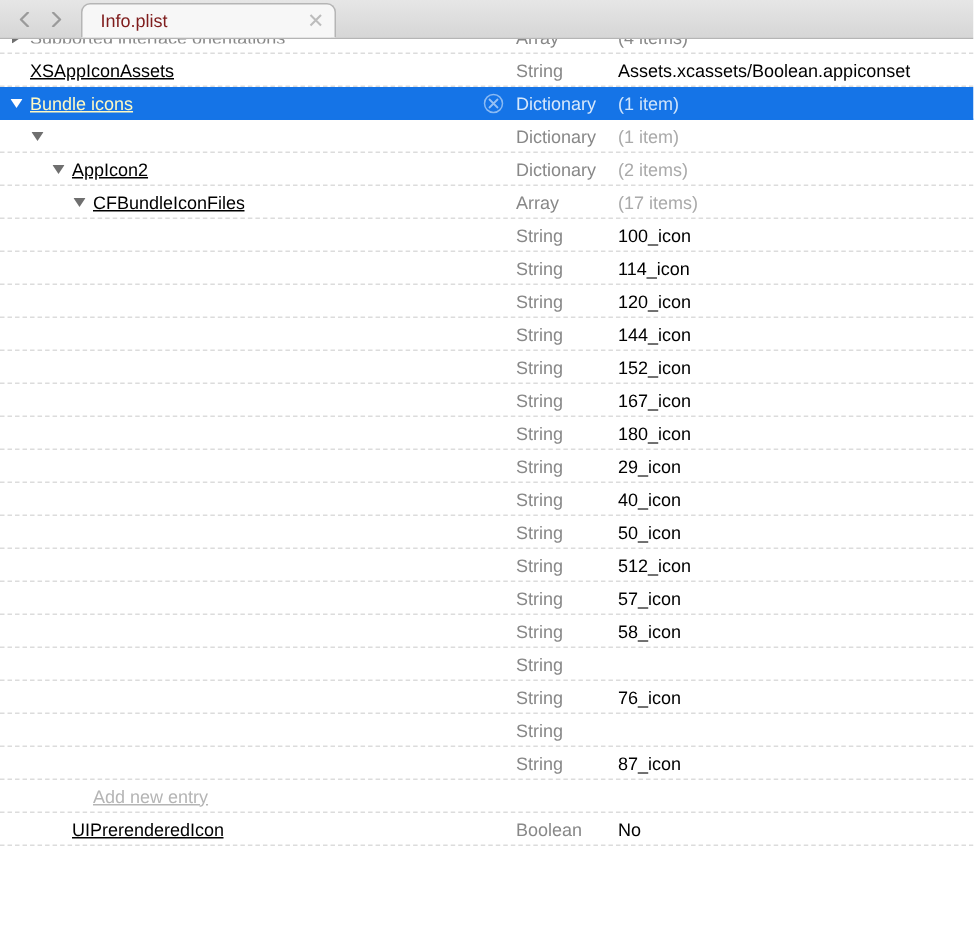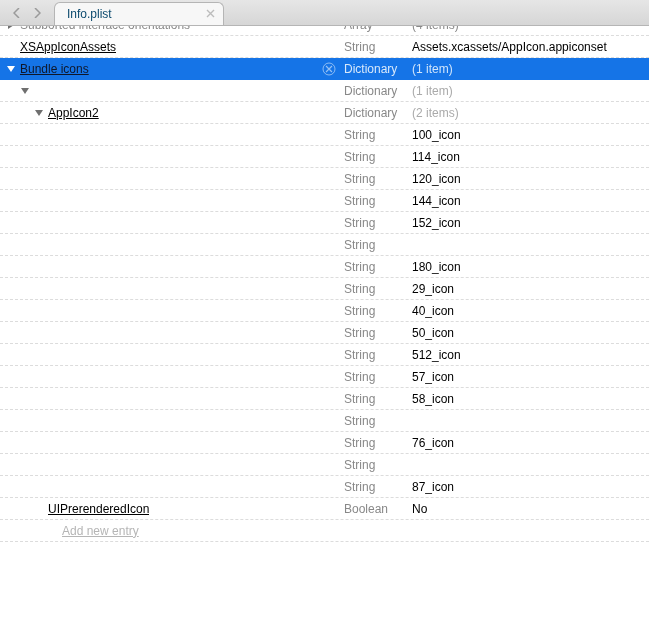--- a/index.html
+++ b/index.html
@@ -33,21 +33,21 @@
   .tab {
     height: 23px;
     background: #f7f7f7;
     border: 1px solid #b5b5b5;
     border-bottom: none;
     border-radius: 6px 6px 0 0;
     display: flex;
     align-items: center;
     padding: 0 22px 0 12px;
     font-size: 12px;
-    color: #0c4a6e;
+    color: #7f1d1d;
     margin-left: 4px;
     position: relative;
     min-width: 170px;
   }
   .tab-close {
     position: absolute;
     right: 6px;
     top: 3px;
     width: 14px; height: 14px;
     color: #b9b9b9;
@@ -97,21 +97,21 @@
     overflow: hidden;
   }
   .val.muted { color: #aaa; }
   .row.selected {
     background: #1574e7;
     color: #fff;
     border-bottom: 1px solid #1574e7;
   }
   .row.selected .type { color: #d7e8fb; }
   .row.selected .val.muted { color: #cfe4fb; }
-  .row.selected .key { color: #0f172a; }
+  .row.selected .key { color: #fef9c3; }
   .disclosure {
     width: 10px; height: 10px;
     display: inline-flex;
     align-items: center; justify-content: center;
     margin-right: 4px;
     flex-shrink: 0;
   }
   .indent { display:inline-block; flex-shrink:0; }
   .delete-badge {
     width: 14px; height: 14px;
@@ -166,21 +166,21 @@
     <div class="type">Array</div>
     <div class="val muted">(4 items)</div>
   </div>
 
   <div class="row">
     <div class="key">
       <span class="indent" style="width:20px"></span>
       <span class="key-text">XSAppIconAssets</span>
     </div>
     <div class="type">String</div>
-    <div class="val">Assets.xcassets/AppIcon.appiconset</div>
+    <div class="val">Assets.xcassets/Boolean.appiconset</div>
   </div>
 
   <div class="row selected">
     <div class="key">
       <span class="indent" style="width:6px"></span>
       <span class="disclosure">
         <svg width="8" height="8" viewBox="0 0 8 8">
             <path d="M0 1 L8 1 L4 7 Z" fill="#ffffff"></path>
           </svg>
       </span>
@@ -217,20 +217,33 @@
         <svg width="8" height="8" viewBox="0 0 8 8">
             <path d="M0 1 L8 1 L4 7 Z" fill="#6f6f6f"></path>
           </svg>
       </span>
       <span class="key-text">AppIcon2</span>
     </div>
     <div class="type">Dictionary</div>
     <div class="val muted">(2 items)</div>
   </div>
 
+  <div class="row">
+    <div class="key">
+      <span class="indent" style="width:48px"></span>
+      <span class="disclosure">
+        <svg width="8" height="8" viewBox="0 0 8 8">
+            <path d="M0 1 L8 1 L4 7 Z" fill="#6f6f6f"></path>
+          </svg>
+      </span>
+      <span class="key-text">CFBundleIconFiles</span>
+    </div>
+    <div class="type">Array</div>
+    <div class="val muted">(17 items)</div>
+  </div>
 
   <div id="items-container">
       <div class="row">
         <div class="key">
           <span class="indent" style="width: 62px;"></span>
         </div>
         <div class="type">String</div>
         <div class="val">100_icon</div>
       </div>
       <div class="row">
@@ -259,20 +272,21 @@
           <span class="indent" style="width: 62px;"></span>
         </div>
         <div class="type">String</div>
         <div class="val">152_icon</div>
       </div>
       <div class="row">
         <div class="key">
           <span class="indent" style="width: 62px;"></span>
         </div>
         <div class="type">String</div>
+        <div class="val">167_icon</div>
       </div>
       <div class="row">
         <div class="key">
           <span class="indent" style="width: 62px;"></span>
         </div>
         <div class="type">String</div>
         <div class="val">180_icon</div>
       </div>
       <div class="row">
         <div class="key">
@@ -336,32 +350,32 @@
         <div class="type">String</div>
       </div>
       <div class="row">
         <div class="key">
           <span class="indent" style="width: 62px;"></span>
         </div>
         <div class="type">String</div>
         <div class="val">87_icon</div>
       </div>
     </div>
+
+  <div class="row">
+    <div class="key">
+      <span class="indent" style="width:62px"></span>
+      <span class="key-text placeholder">Add new entry</span>
+    </div>
+    <div class="type"></div>
+    <div class="val"></div>
+  </div>
 
   <div class="row">
     <div class="key">
       <span class="indent" style="width:48px"></span>
       <span class="key-text">UIPrerenderedIcon</span>
     </div>
     <div class="type">Boolean</div>
     <div class="val">No</div>
   </div>
 
-  <div class="row">
-    <div class="key">
-      <span class="indent" style="width:62px"></span>
-      <span class="key-text placeholder">Add new entry</span>
-    </div>
-    <div class="type"></div>
-    <div class="val"></div>
-  </div>
-
 </div>
 
 </body></html>

